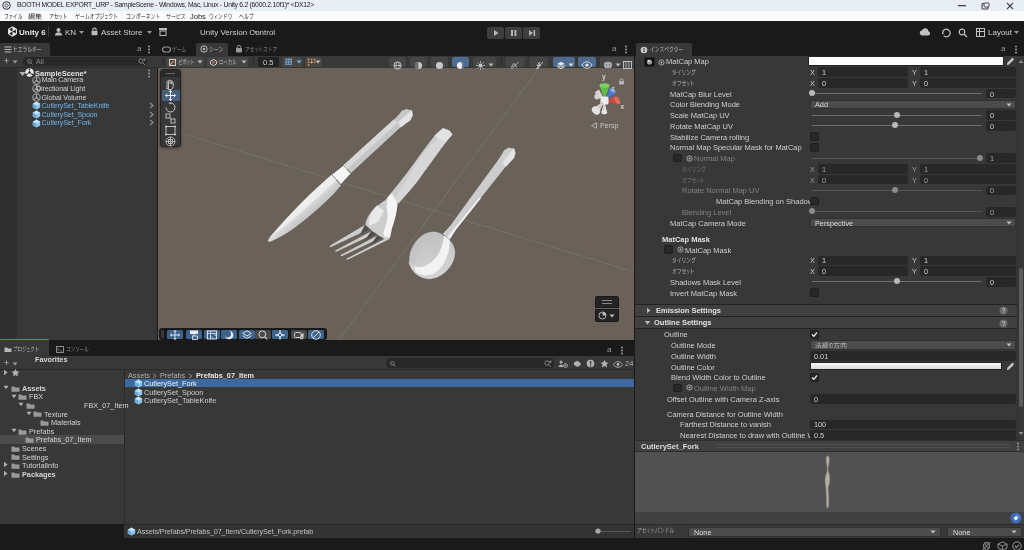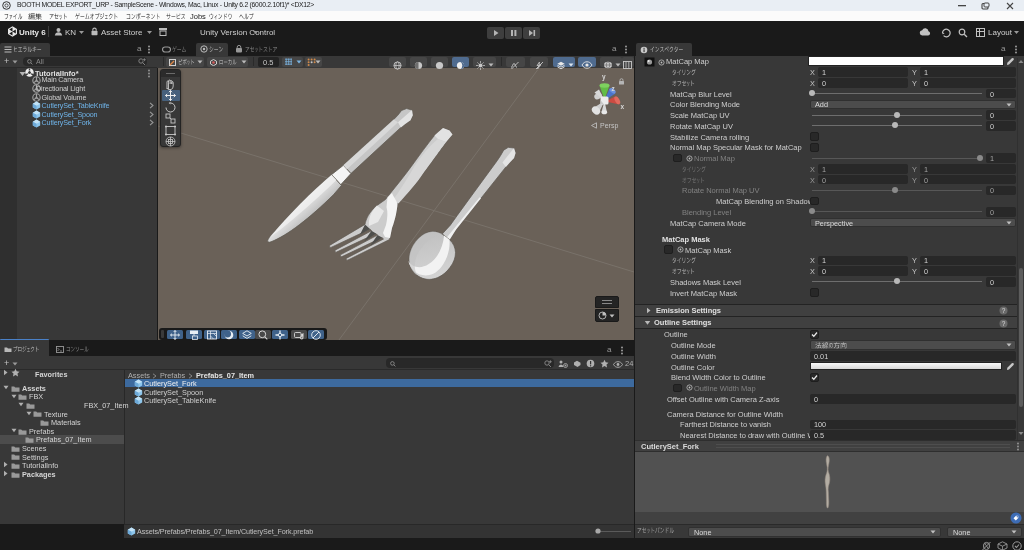--- a/index.html
+++ b/index.html
@@ -187,21 +187,21 @@
 <div style="position:absolute;left:0px;top:67.5px;width:17px;height:272.5px;background:#2f2f2f"></div>
 <svg style="position:absolute;left:18.5px;top:70.7px;" width="7" height="6" viewBox="0 0 7 6">
       <path d="M0.5 1L6.5 1L3.5 5Z" fill="#b5b5b5"></path>
     </svg>
 <svg style="position:absolute;left:24.5px;top:68px;" width="9" height="9" viewBox="0 0 9 9">
       <circle cx="4.5" cy="4.5" r="4.2" fill="#ededed"></circle>
       <path d="M4.5 4.5L4.5 0.4M4.5 4.5L1 6.9M4.5 4.5L8 6.9" stroke="#3a3a3a" stroke-width="1.4"></path>
       <circle cx="4.5" cy="4.5" r="1.5" fill="#3a3a3a"></circle>
       <circle cx="4.5" cy="4.5" r="1.9" fill="none" stroke="#ededed" stroke-width="0.7"></circle>
     </svg>
-<div style="position:absolute;left:35px;top:68.5px;font:bold 7.5px 'Liberation Sans',sans-serif;color:#e2e2e2;white-space:nowrap;">TutorialInfo*</div>
+<div style="position:absolute;left:35px;top:68.5px;font:bold 7.5px 'Liberation Sans',sans-serif;color:#e2e2e2;white-space:nowrap;">SampleScene*</div>
 <svg style="position:absolute;left:147px;top:68.5px;" width="4" height="9" viewBox="0 0 4 9">
       <circle cx="2" cy="1.5" r="0.9" fill="#9a9a9a"></circle>
       <circle cx="2" cy="4.5" r="0.9" fill="#9a9a9a"></circle>
       <circle cx="2" cy="7.5" r="0.9" fill="#9a9a9a"></circle>
     </svg>
 <svg style="position:absolute;left:31.5px;top:75.5px;" width="9" height="9" viewBox="0 0 9 9">
       <circle cx="4.5" cy="4.5" r="3.7" fill="none" stroke="#a2a2a2" stroke-width="1.1"></circle>
       <path d="M4.5 4.7L4.5 1M4.5 4.7L1.4 6.9M4.5 4.7L7.6 6.9" stroke="#a2a2a2" stroke-width="1.1"></path>
       <circle cx="4.5" cy="4.5" r="1.1" fill="#a2a2a2"></circle>
     </svg>
@@ -593,21 +593,21 @@
     </svg>
 <div style="position:absolute;left:625px;top:358.5px;font:normal 7.5px 'Liberation Sans',sans-serif;color:#b0b0b0;white-space:nowrap;">24</div>
 <div style="position:absolute;left:0px;top:370px;width:634px;height:154px;background:#383838"></div>
 <div style="position:absolute;left:124px;top:370px;width:1px;height:154px;background:#282828"></div>
 <svg style="position:absolute;left:3px;top:368.7px;" width="5" height="7" viewBox="0 0 5 7">
       <path d="M1 0.8L4.5 3.5L1 6.2Z" fill="#b0b0b0"></path>
     </svg>
 <svg style="position:absolute;left:11px;top:368px;" width="9" height="9" viewBox="0 0 9 9">
       <path d="M4.5 0.8L5.7 3.3L8.5 3.7L6.5 5.6L7 8.4L4.5 7L2 8.4L2.5 5.6L0.5 3.7L3.3 3.3Z" fill="#b0b0b0"></path>
     </svg>
-<div style="position:absolute;left:22px;top:370px;font:bold 7.3px 'Liberation Sans',sans-serif;color:#d5d5d5;white-space:nowrap;padding-left:13px;">Favorites</div>
+<div style="position:absolute;left:22px;top:355px;font:bold 7.3px 'Liberation Sans',sans-serif;color:#d5d5d5;white-space:nowrap;padding-left:13px;">Favorites</div>
 <svg style="position:absolute;left:3px;top:385.0px;" width="6" height="5" viewBox="0 0 6 5">
       <path d="M0.5 0.8L5.5 0.8L3 4.2Z" fill="#b0b0b0"></path>
     </svg>
 <svg style="position:absolute;left:11px;top:384.5px;" width="9" height="8" viewBox="0 0 9 8">
       <path d="M0.5 1.5H3.2L4.2 2.6H8.5V6.8H0.5Z" fill="#999999"></path>
     </svg>
 <div style="position:absolute;left:22px;top:383.7px;font:bold 7.3px 'Liberation Sans',sans-serif;color:#d5d5d5;white-space:nowrap;">Assets</div>
 <svg style="position:absolute;left:11px;top:393.6px;" width="6" height="5" viewBox="0 0 6 5">
       <path d="M0.5 0.8L5.5 0.8L3 4.2Z" fill="#b0b0b0"></path>
     </svg>

